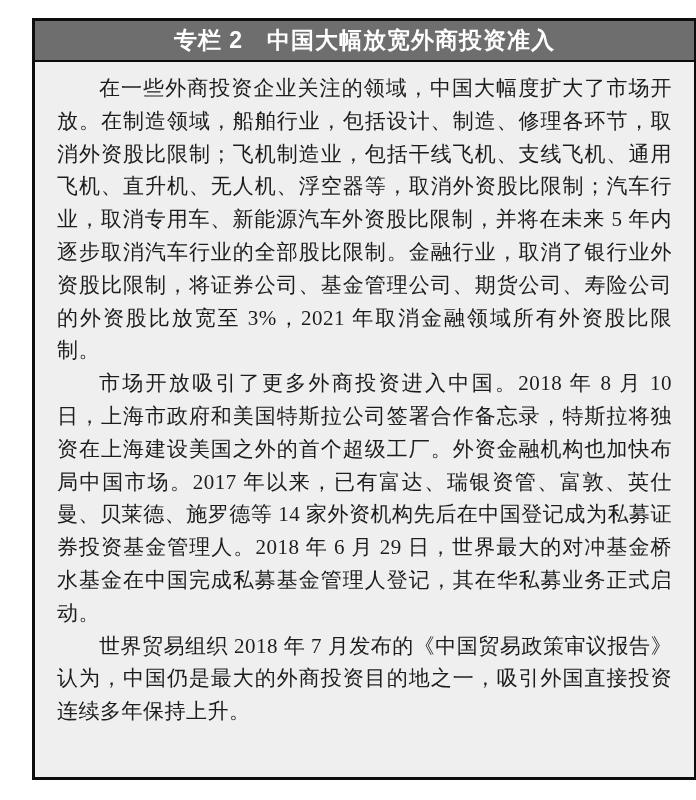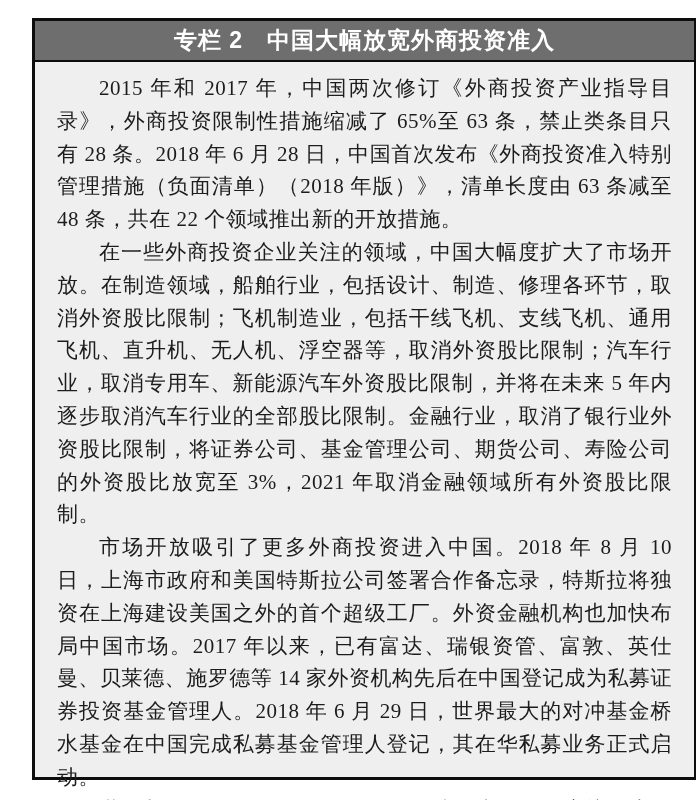--- a/index.html
+++ b/index.html
@@ -57,19 +57,18 @@
 </style>
 </head>
 <body>
 
 <div class="page">
   <div class="callout-box">
     <div class="callout-header">
       <span>专栏 2　中国大幅放宽外商投资准入</span>
     </div>
     <div class="callout-body">
-      <p>2015 年和 2017 年，中国两次修订《外商投资产业指导目录》，外商投资限制性措施缩减了 65%至 63 条，禁止类条目只有 28 条。2018 年 6 月 28 日，中国首次发布《外商投资准入特别管理措施（负面清单）（2018 年版）》，清单长度由 63 条减至 48 条，共在 22 个领域推出新的开放措施。</p>
       <p>在一些外商投资企业关注的领域，中国大幅度扩大了市场开放。在制造领域，船舶行业，包括设计、制造、修理各环节，取消外资股比限制；飞机制造业，包括干线飞机、支线飞机、通用飞机、直升机、无人机、浮空器等，取消外资股比限制；汽车行业，取消专用车、新能源汽车外资股比限制，并将在未来 5 年内逐步取消汽车行业的全部股比限制。金融行业，取消了银行业外资股比限制，将证券公司、基金管理公司、期货公司、寿险公司的外资股比放宽至 3%，2021 年取消金融领域所有外资股比限制。</p>
       <p>市场开放吸引了更多外商投资进入中国。2018 年 8 月 10 日，上海市政府和美国特斯拉公司签署合作备忘录，特斯拉将独资在上海建设美国之外的首个超级工厂。外资金融机构也加快布局中国市场。2017 年以来，已有富达、瑞银资管、富敦、英仕曼、贝莱德、施罗德等 14 家外资机构先后在中国登记成为私募证券投资基金管理人。2018 年 6 月 29 日，世界最大的对冲基金桥水基金在中国完成私募基金管理人登记，其在华私募业务正式启动。</p>
       <p>世界贸易组织 2018 年 7 月发布的《中国贸易政策审议报告》认为，中国仍是最大的外商投资目的地之一，吸引外国直接投资连续多年保持上升。</p>
     </div>
   </div>
 </div>
 
 </body></html>

